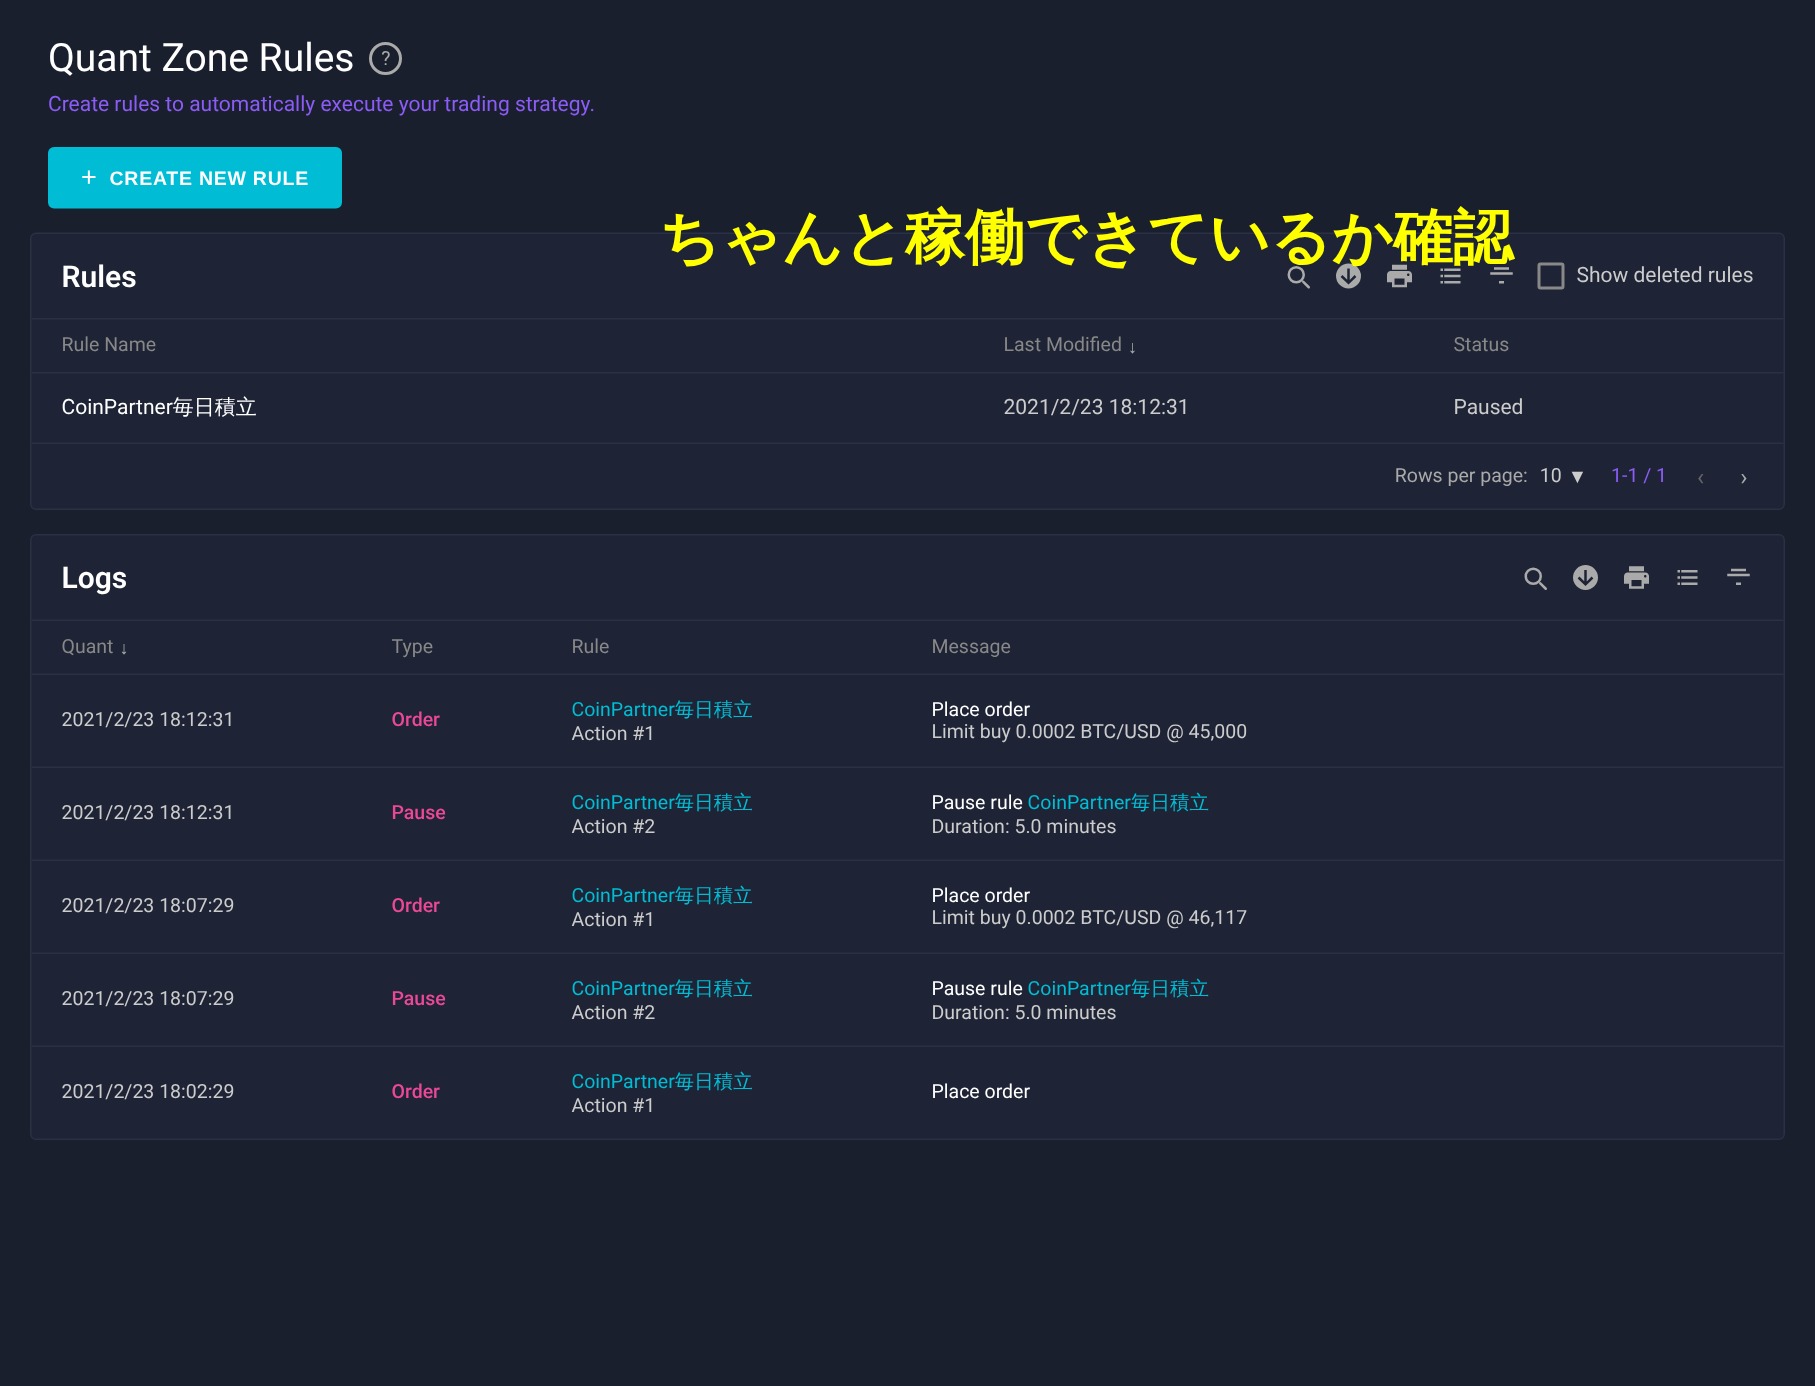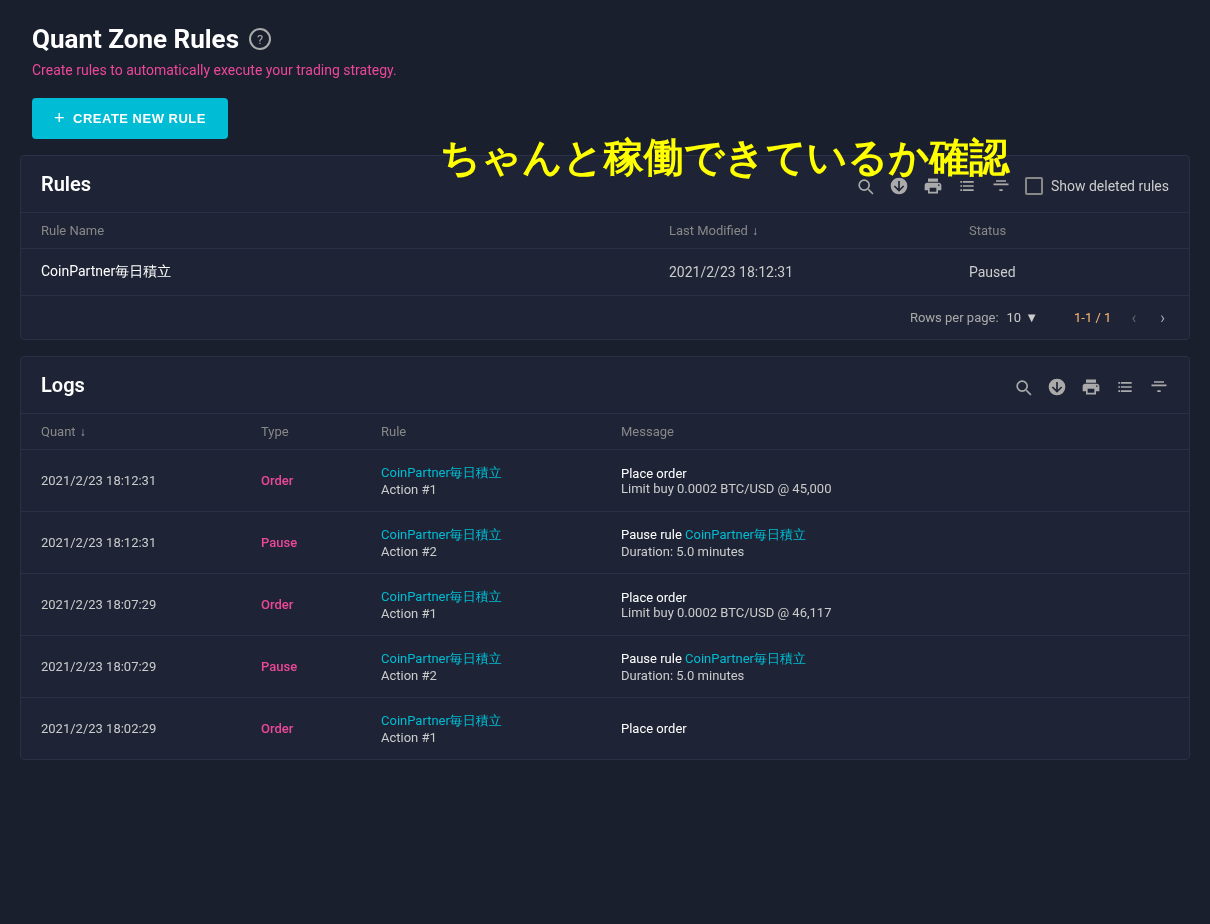--- a/index.html
+++ b/index.html
@@ -18,41 +18,41 @@
 
     .page-title-row {
       display: flex;
       align-items: center;
       gap: 10px;
       margin-bottom: 8px;
     }
 
     .page-title {
       font-size: 26px;
-      font-weight: 700;
+      font-weight: 400;
       color: #ffffff;
     }
 
     .help-icon {
       width: 22px;
       height: 22px;
       border-radius: 50%;
       border: 2px solid #aaa;
       display: flex;
       align-items: center;
       justify-content: center;
       color: #aaa;
       font-size: 13px;
       cursor: pointer;
       flex-shrink: 0;
     }
 
     .page-subtitle {
       font-size: 14px;
-      color: #ec4899;
+      color: #8b5cf6;
       margin-bottom: 20px;
     }
 
     .create-btn {
       display: inline-flex;
       align-items: center;
       gap: 8px;
       background-color: #00bcd4;
       color: #ffffff;
       border: none;
@@ -82,21 +82,21 @@
 
     .section-card {
       background-color: #1e2435;
       border: 1px solid #2a3045;
       border-radius: 4px;
       margin: 0 20px 16px 20px;
     }
 
     .section-header {
       display: flex;
-      align-items: flex-end;
+      align-items: center;
       justify-content: space-between;
       padding: 16px 20px;
       border-bottom: 1px solid #2a3045;
     }
 
     .section-title {
       font-size: 20px;
       font-weight: 600;
       color: #ffffff;
     }
@@ -211,22 +211,21 @@
       align-items: center;
       gap: 4px;
       cursor: pointer;
     }
 
     .rows-select span {
       color: #cccccc;
     }
 
     .pagination-info {
-      color: #fdba74;
-      margin-left: 20px;
+      color: #8b5cf6;
     }
 
     .pagination-btn {
       color: #666;
       cursor: pointer;
       font-size: 16px;
       padding: 2px 4px;
     }
 
     .pagination-btn.active {

